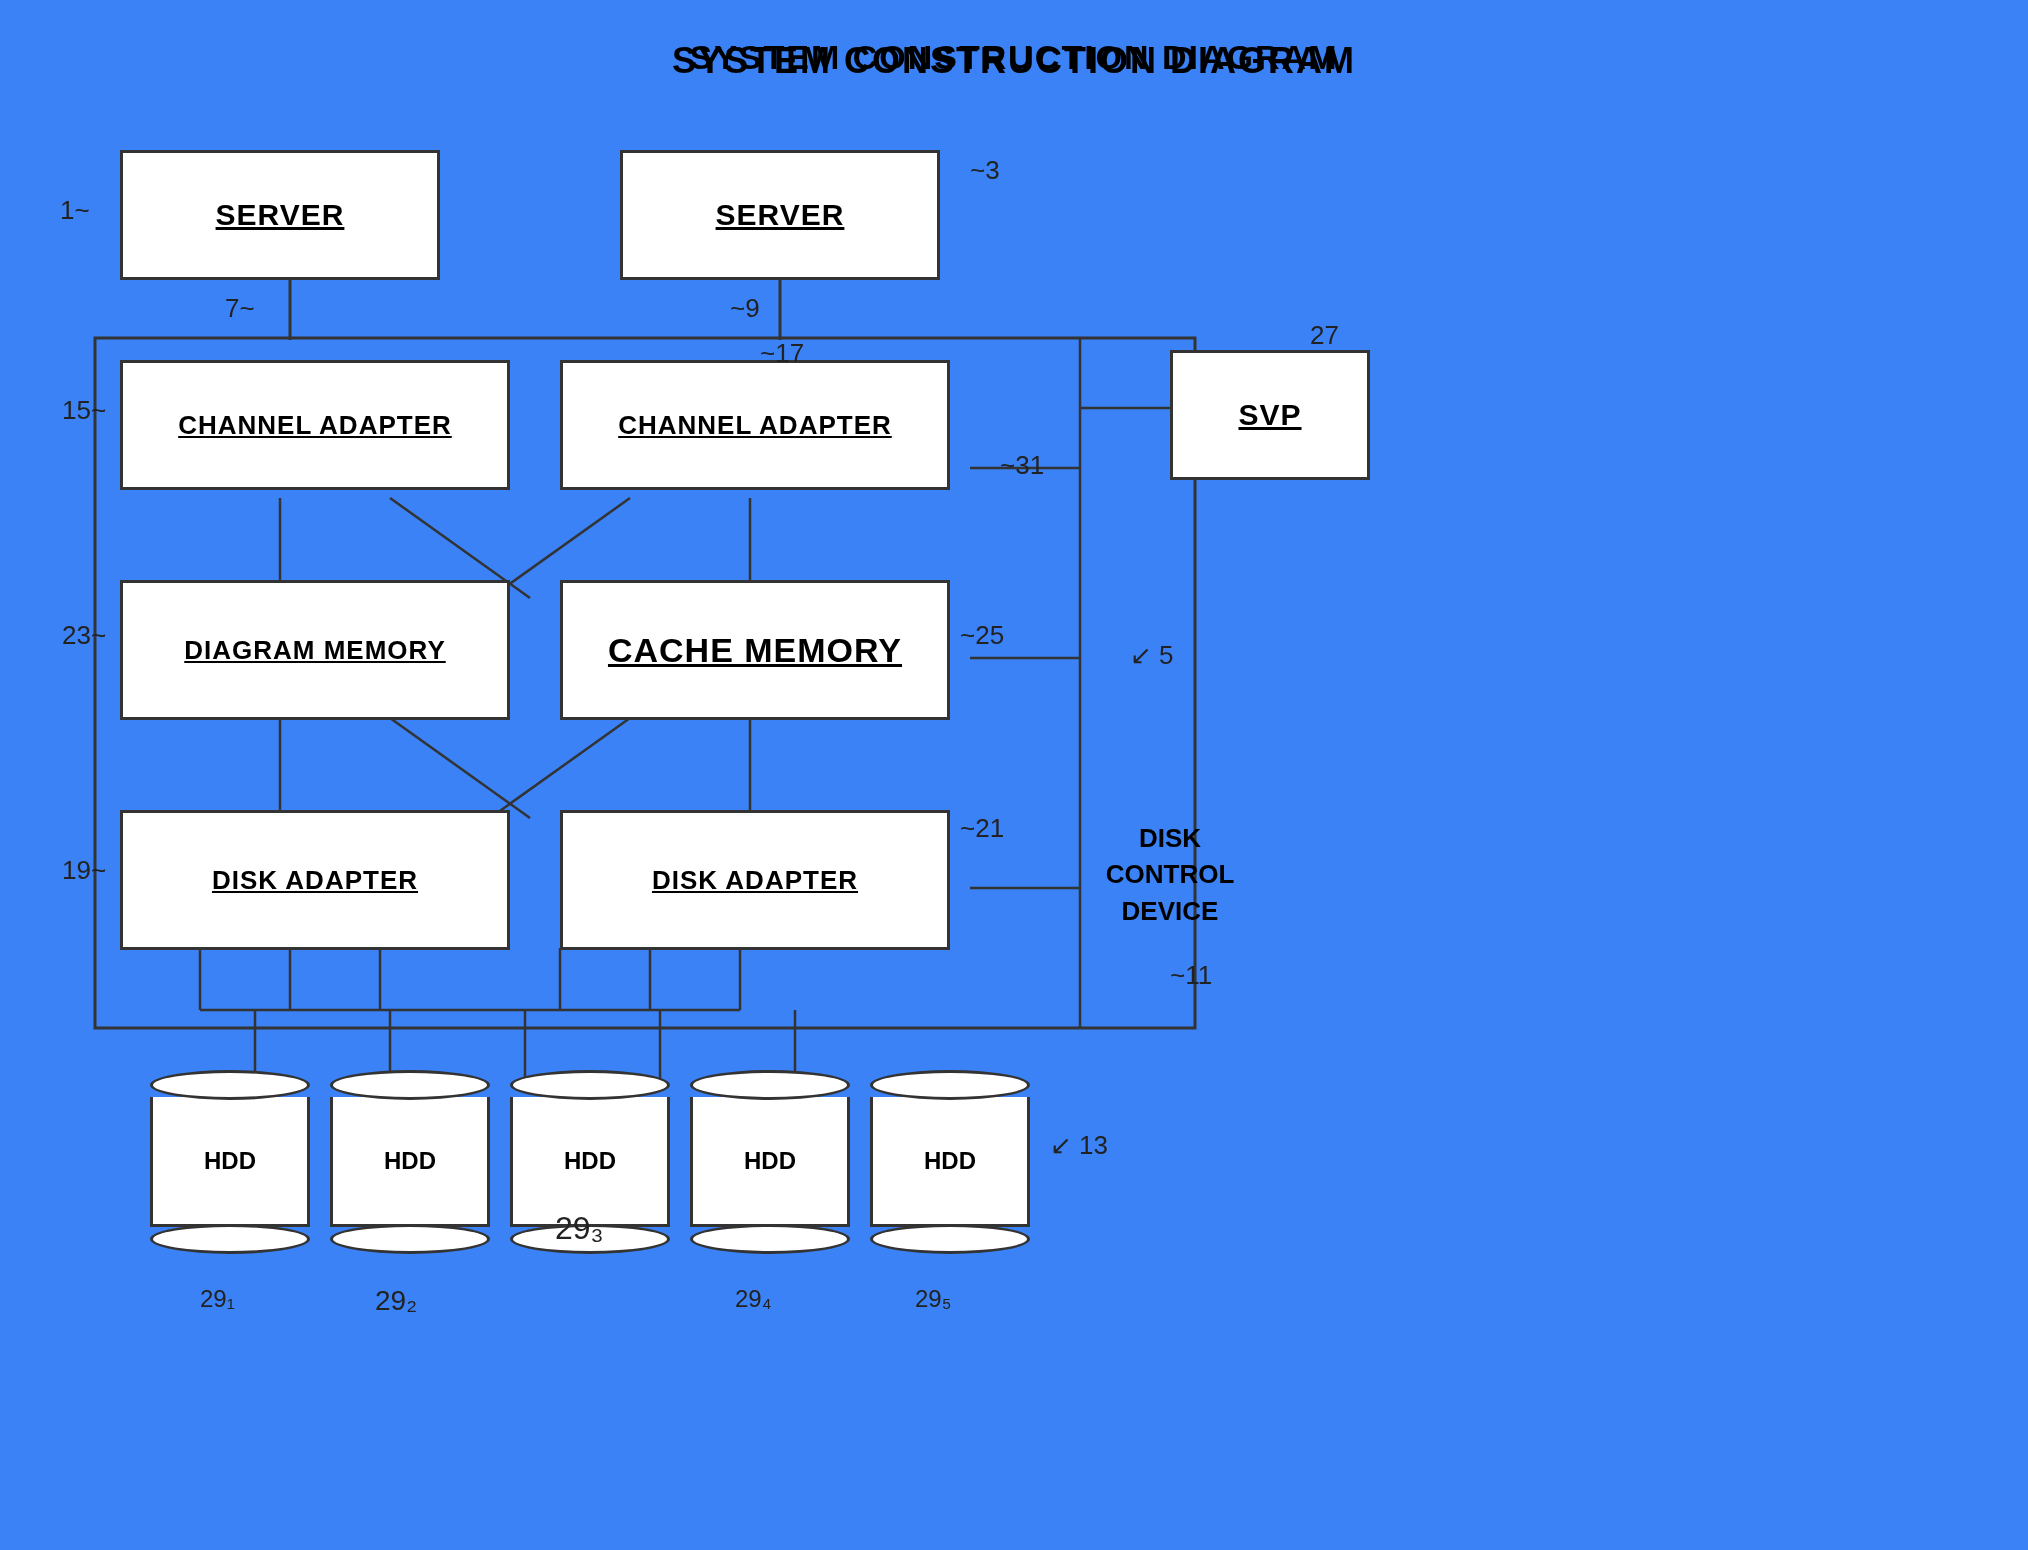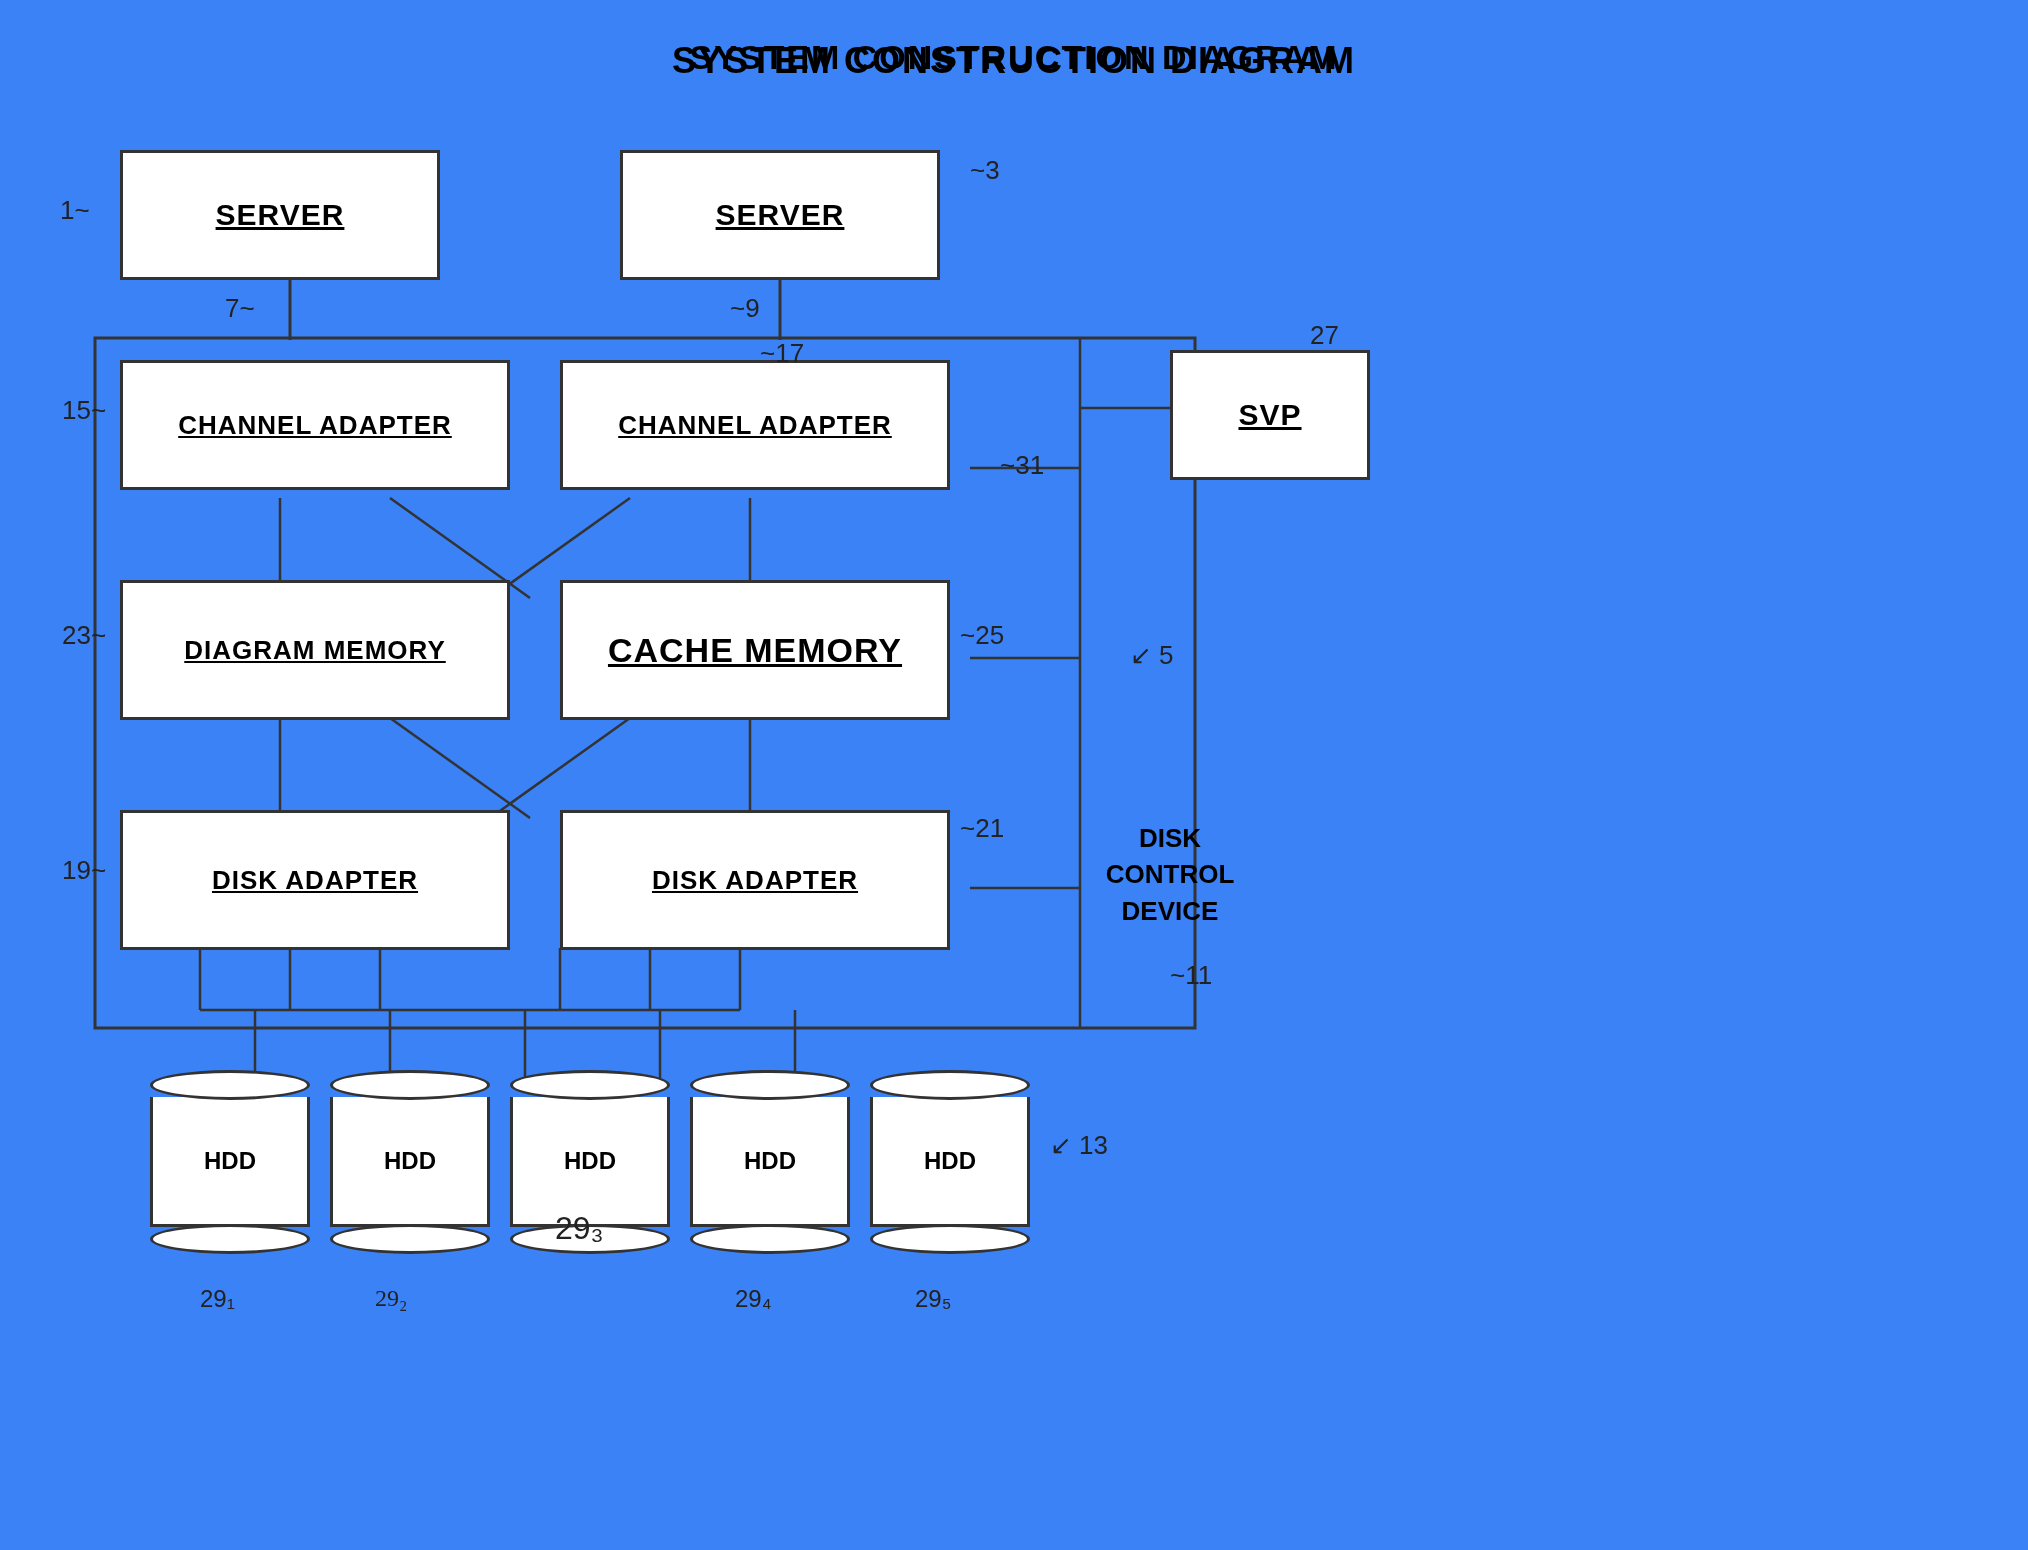--- a/index.html
+++ b/index.html
@@ -231,21 +231,21 @@
   </div>
 
   <div class="cylinder" style="left:330px;top:1070px;width:160px;">
     <div style="width:160px;height:30px;border:3px solid #333;border-radius:50%;background:#fff;position:relative;z-index:2;"></div>
     <div style="width:160px;height:130px;border-left:3px solid #333;border-right:3px solid #333;border-bottom:3px solid #333;background:#fff;display:flex;align-items:center;justify-content:center;margin-top:-3px;">
       <span style="font-size:24px;font-weight:bold;">HDD</span>
     </div>
     <div style="width:160px;height:30px;border:3px solid #333;border-radius:50%;background:#fff;margin-top:-3px;"></div>
   </div>
 
-  <div class="label" style="left:375px;top:1285px;font-size:24px;font-family:Liberation Serif, serif;">
+  <div class="label" style="left:375px;top:1285px;font-size:28px;">
     <span>29₂</span>
   </div>
 
   <div class="cylinder" style="left:510px;top:1070px;width:160px;">
     <div style="width:160px;height:30px;border:3px solid #333;border-radius:50%;background:#fff;position:relative;z-index:2;"></div>
     <div style="width:160px;height:130px;border-left:3px solid #333;border-right:3px solid #333;border-bottom:3px solid #333;background:#fff;display:flex;align-items:center;justify-content:center;margin-top:-3px;">
       <span style="font-size:24px;font-weight:bold;">HDD</span>
     </div>
     <div style="width:160px;height:30px;border:3px solid #333;border-radius:50%;background:#fff;margin-top:-3px;"></div>
   </div>

